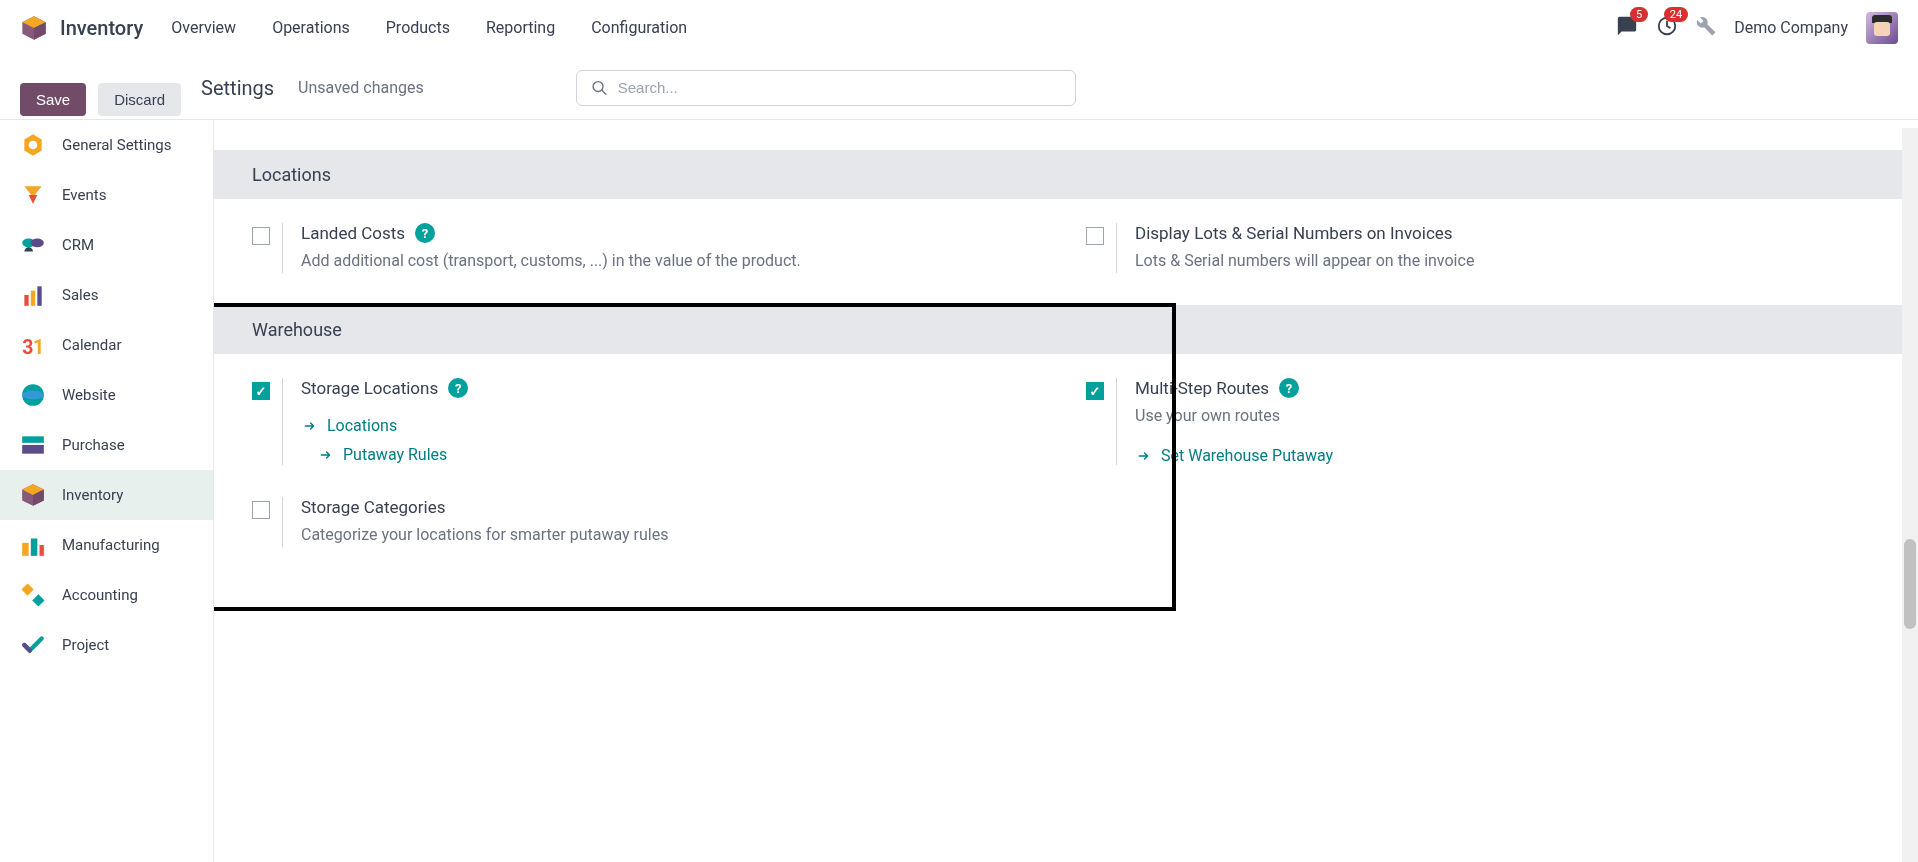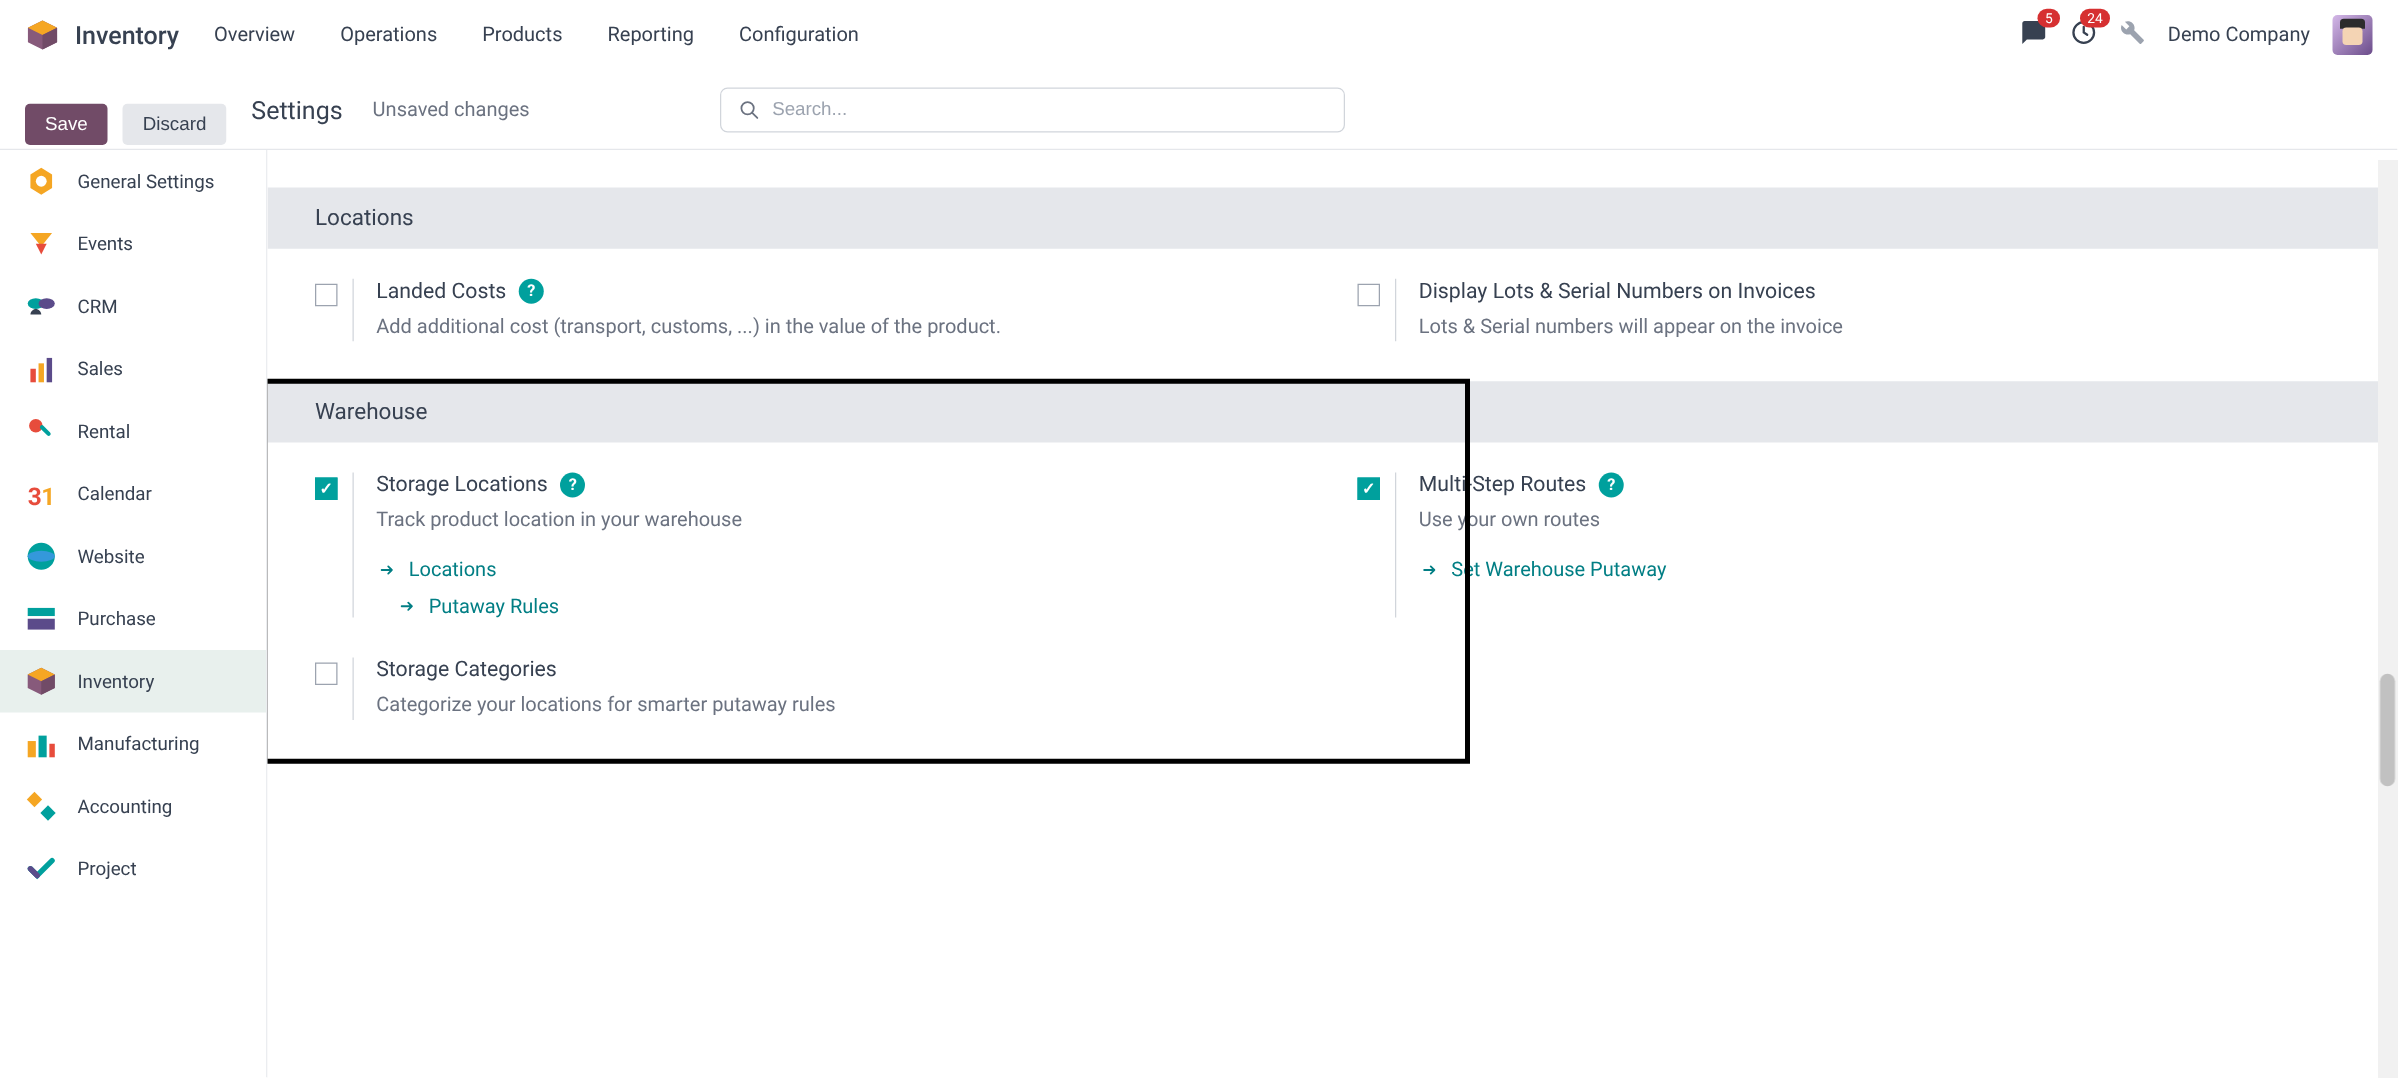--- a/index.html
+++ b/index.html
@@ -159,29 +159,20 @@
             <rect x="4" y="12" width="4" height="10" fill="#e74c3c"></rect>
             <rect x="10" y="8" width="4" height="14" fill="#f5a623"></rect>
             <rect x="16" y="4" width="4" height="18" fill="#5b4b8a"></rect>
           </svg>
         </span>
       <span class="sidebar-label">Sales</span>
     </div>
     <div class="sidebar-item">
       <span class="sidebar-icon">
           <svg viewBox="0 0 24 24" width="26" height="26">
-            <circle cx="8" cy="8" r="5" fill="#e74c3c"></circle>
-            <rect x="10" y="10" width="10" height="3" rx="1.5" fill="#00a09d" transform="rotate(45 15 11.5)"></rect>
-          </svg>
-        </span>
-      <span class="sidebar-label">Rental</span>
-    </div>
-    <div class="sidebar-item">
-      <span class="sidebar-icon">
-          <svg viewBox="0 0 24 24" width="26" height="26">
             <text x="2" y="20" font-size="18" font-weight="bold" fill="#e74c3c">3</text>
             <text x="12" y="20" font-size="18" font-weight="bold" fill="#f5a623">1</text>
           </svg>
         </span>
       <span class="sidebar-label">Calendar</span>
     </div>
     <div class="sidebar-item">
       <span class="sidebar-icon">
           <svg viewBox="0 0 24 24" width="26" height="26">
             <circle cx="12" cy="12" r="10" fill="#00a09d"></circle>
@@ -275,21 +266,20 @@
       <div class="section-body">
         <div class="setting-col">
           <div class="setting-checkbox-wrap">
               <div class="checkbox checked"></div>
             </div>
           <div class="setting-content">
             <div class="setting-title-row">
               <span class="setting-title">Storage Locations</span>
               <span class="help-icon">?</span>
             </div>
-            <div class="setting-desc">Track product location in your warehouse</div>
             <div class="setting-link">
               <svg width="18" height="14" viewBox="0 0 24 24">
                   <path d="M4 12h14m-5-5l5 5-5 5" stroke="#017e84" stroke-width="2.5" fill="none" stroke-linecap="round" stroke-linejoin="round"></path>
                 </svg>
               <span>Locations</span>
             </div>
             <div class="setting-link indent">
               <svg width="18" height="14" viewBox="0 0 24 24">
                   <path d="M4 12h14m-5-5l5 5-5 5" stroke="#017e84" stroke-width="2.5" fill="none" stroke-linecap="round" stroke-linejoin="round"></path>
                 </svg>

